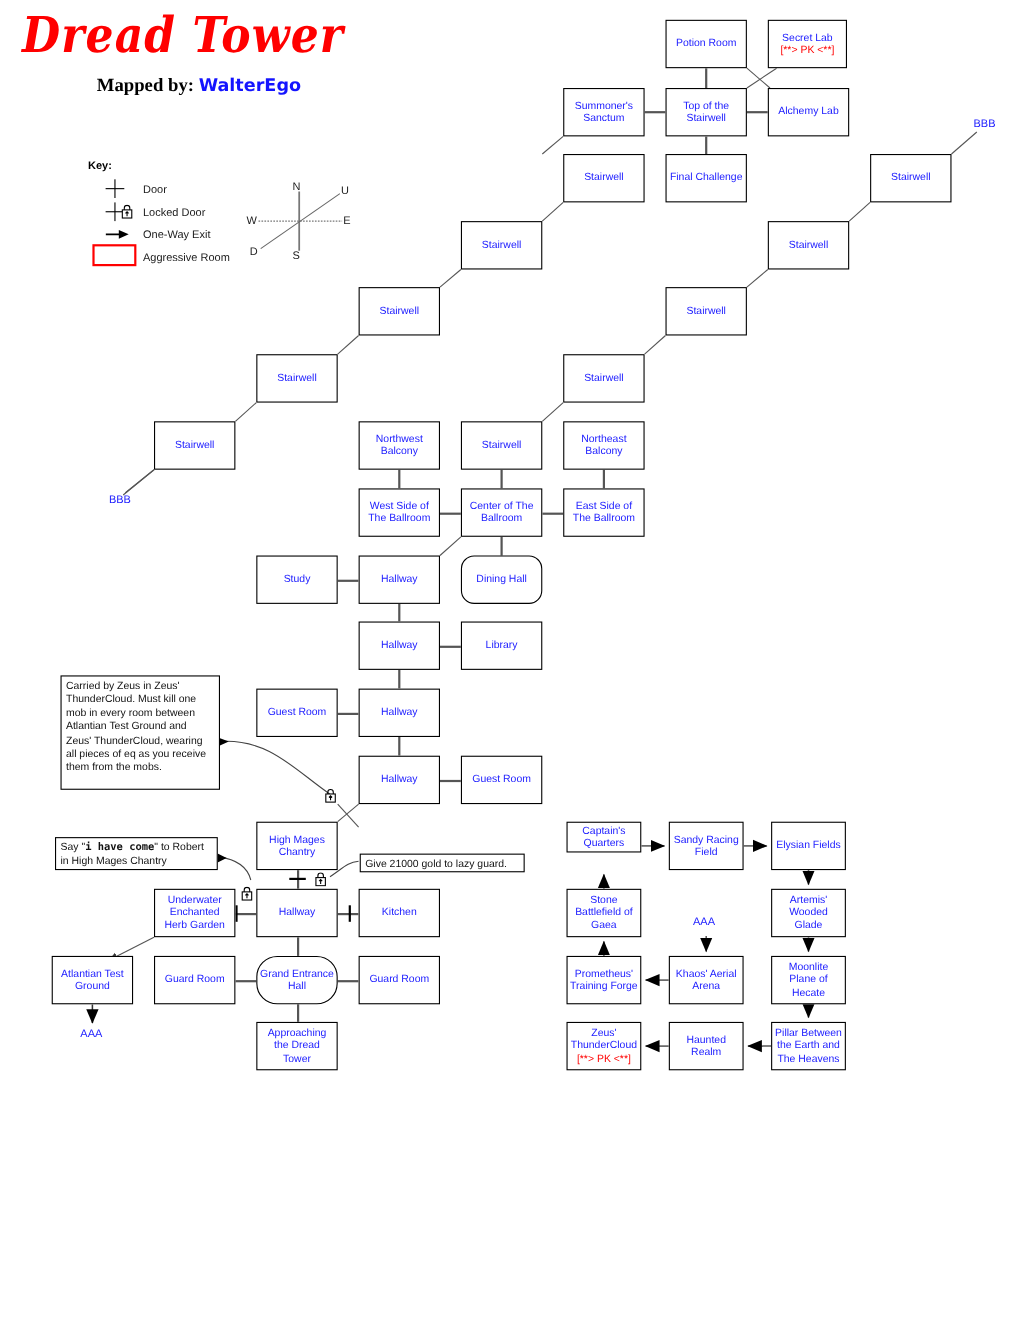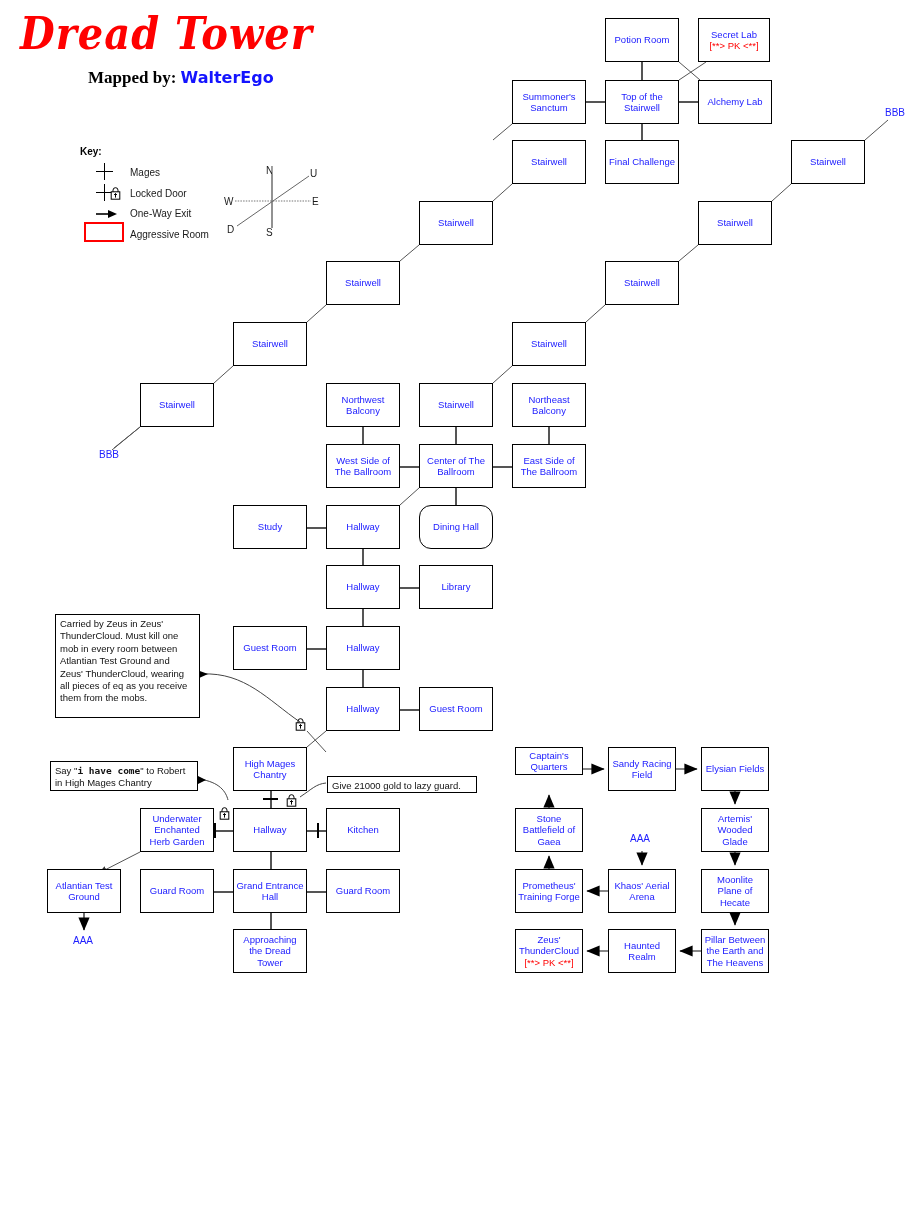--- a/index.html
+++ b/index.html
@@ -220,21 +220,21 @@
 
   <div class="byline">
     <span>Mapped by:</span>
     <span class="author">WalterEgo</span>
   </div>
 
 
   <div class="key-title">Key:</div>
 
   <div class="key-cross" style="left:96px; top:163px;"></div>
-  <div class="key-label" style="left:130px; top:167px;">Mages</div>
+  <div class="key-label" style="left:130px; top:167px;">Door</div>
 
   <div class="key-cross" style="left:96px; top:184px;"></div>
   <div class="lock" style="left:110px; top:186px;">
     <svg width="11" height="13" viewBox="0 0 11 13">
       <path d="M3 5 V3.2 A2.5 2.5 0 0 1 8 3.2 V5" fill="none" stroke="#000" stroke-width="1"></path>
       <rect x="1.2" y="4.8" width="8.6" height="7.4" fill="#fff" stroke="#000" stroke-width="1"></rect>
       <path d="M5.5 10.6 V6.6 M4.1 8 L5.5 6.5 L6.9 8" fill="none" stroke="#000" stroke-width="1"></path>
     </svg>
   </div>
   <div class="key-label" style="left:130px; top:188px;">Locked Door</div>
@@ -506,21 +506,21 @@
   </div>
   <div class="room" style="left:326px; top:808px; width:74px; height:44px;">
     <span>Kitchen</span>
   </div>
   <div class="room" style="left:47px; top:869px; width:74px; height:44px;">
     <span>Atlantian Test Ground</span>
   </div>
   <div class="room" style="left:140px; top:869px; width:74px; height:44px;">
     <span>Guard Room</span>
   </div>
-  <div class="room" style="left:233px; top:869px; width:74px; height:44px;">
+  <div class="room" style="left:233px; top:869px; width:74px; height:44px;border-radius:19px;">
     <span>Grand Entrance Hall</span>
   </div>
   <div class="room" style="left:326px; top:869px; width:74px; height:44px;">
     <span>Guard Room</span>
   </div>
   <div class="room" style="left:233px; top:929px; width:74px; height:44px;">
     <span>Approaching the Dread Tower</span>
   </div>
   <div class="room" style="left:515px; top:747px; width:68px; height:28px;">
     <span>Captain's Quarters</span>

